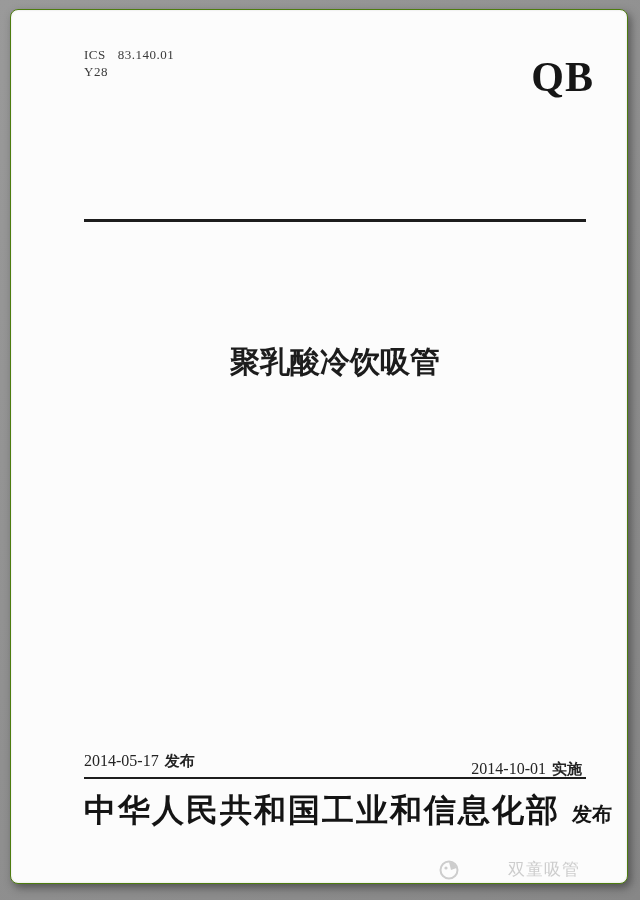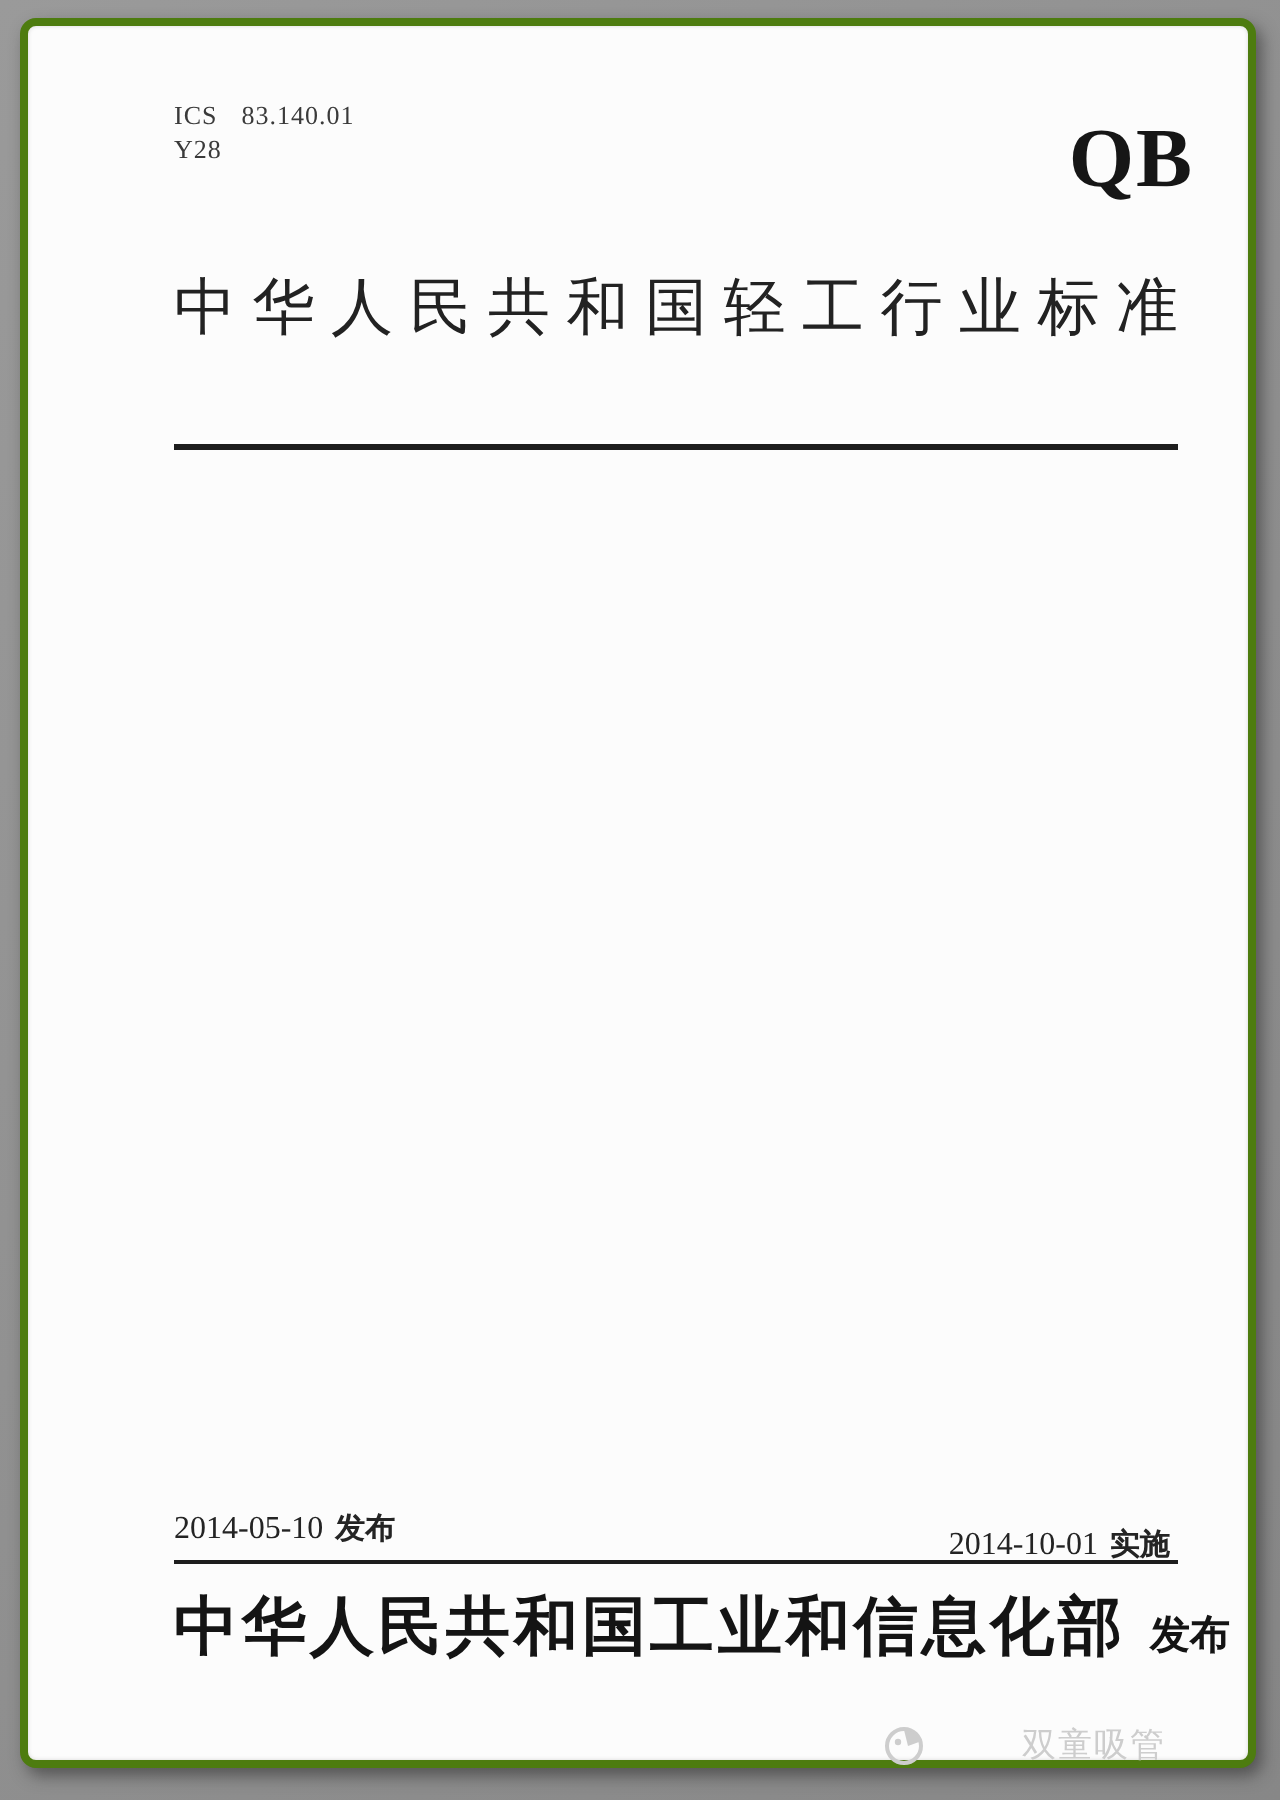--- a/index.html
+++ b/index.html
@@ -9,21 +9,21 @@
     font-family: "Liberation Serif", "DejaVu Serif", serif;
     position: relative;
     overflow: hidden;
   }
   .stage { position: absolute; inset: 0; }
   .page {
     position: absolute;
     left: 10px; top: 9px;
     width: 618px; height: 875px;
     background: #fcfcfc;
-    border: 4px solid #4d7c0f;
+    border: 1px solid #4d7c0f;
     border-radius: 8px;
     box-shadow: 3px 4px 8px rgba(40,40,40,0.55), inset 0 0 2px rgba(0,0,0,0.15);
     box-sizing: border-box;
   }
   .content {
     position: absolute;
     left: 73px; top: 0;
     width: 502px; height: 875px;
   }
   .abs { position: absolute; }
@@ -146,28 +146,28 @@
   <div class="page">
     <div class="content">
 
       <div class="abs ics-block">
         <div><span>ICS</span><span class="ics-value">83.140.01</span></div>
         <div>Y28</div>
       </div>
 
       <div class="abs qb-logo">QB</div>
 
-      <div class="abs std-category">中华人民共和国轻工行业标准</div>
 
 
       <div class="abs rule rule-top"></div>
 
+      <div class="abs doc-title-cn">聚乳酸冷饮吸管</div>
 
 
-      <div class="abs date date-issue"><span>2014-05-10</span><span class="date-label">发布</span></div>
+      <div class="abs date date-issue"><span>2014-05-17</span><span class="date-label">发布</span></div>
 
       <div class="abs date date-implement"><span>2014-10-01</span><span class="date-label">实施</span></div>
 
       <div class="abs rule rule-bottom"></div>
 
       <div class="abs issuer-line"><span class="issuer-name">中华人民共和国工业和信息化部</span><span class="issuer-action">发布</span></div>
 
       <div class="abs watermark">
         <span class="watermark-logo">
           <svg width="22" height="22" viewBox="0 0 22 22">

